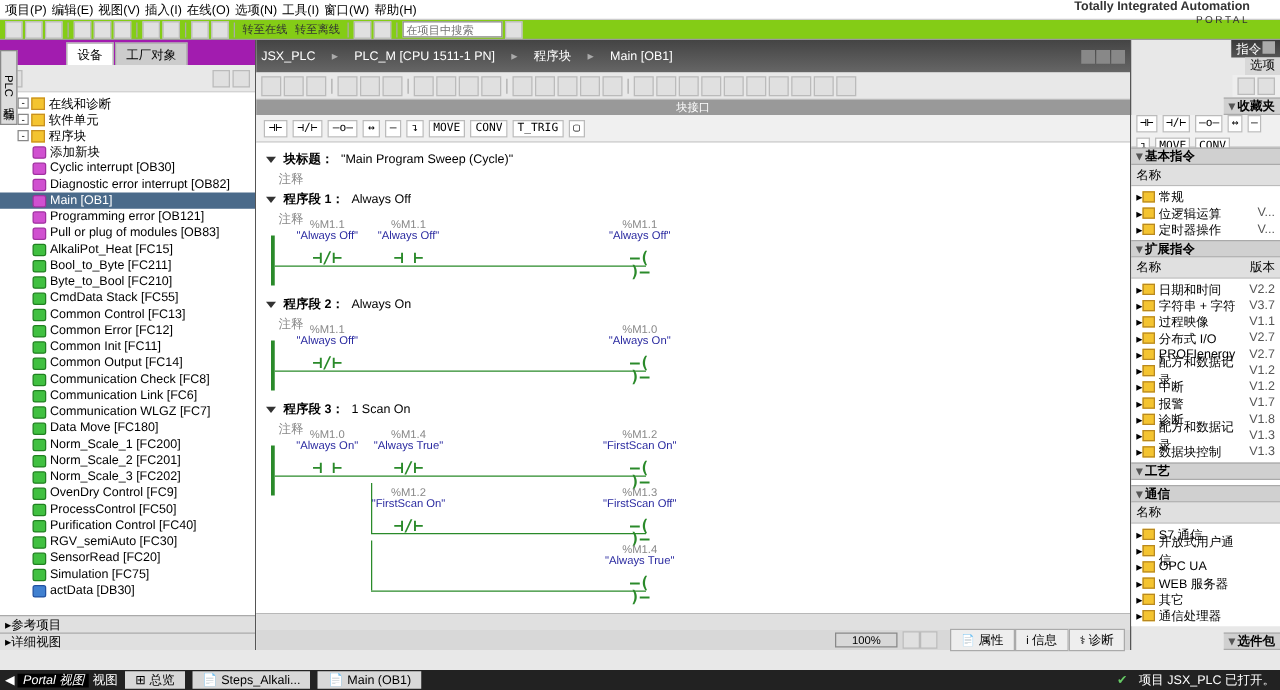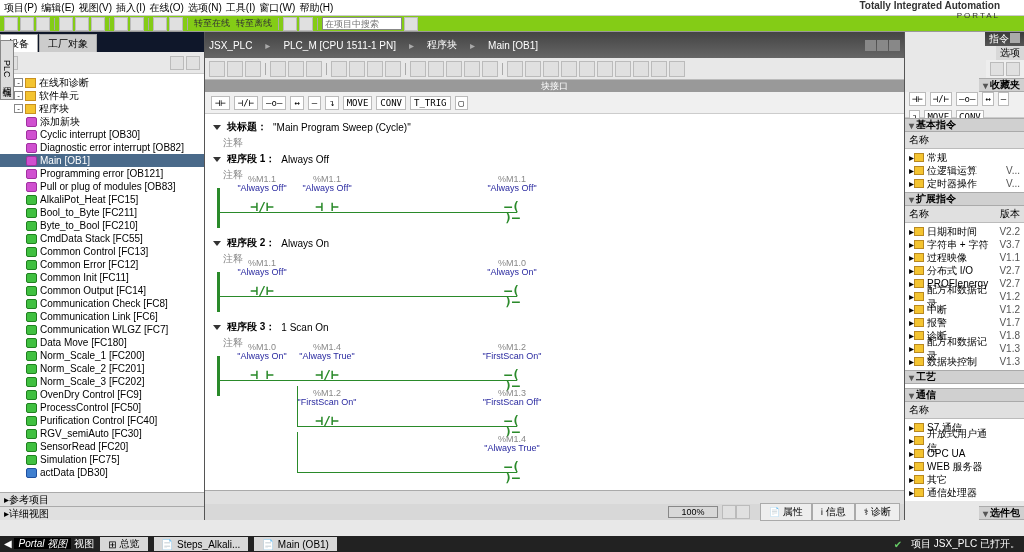--- a/index.html
+++ b/index.html
@@ -18,21 +18,21 @@
 .tsearch { width:80px; height:13px; border:1px solid #888; font-size:9px; padding:0 2px;}
 .tlabel { font-size:9px; color:#333; margin:0 2px; }
 
 
 .main { display:flex; height:488px; }
 
 
 .left { width:205px; display:flex; flex-direction:column; border-right:1px solid #555; }
 .panel-title { height:14px; background:linear-gradient(#3a3a3a,#555);color:#fff; font-size:10px; padding:0 4px; display:flex; justify-content:space-between; align-items:center;}
 .panel-title .pbtns span { display:inline-block; width:10px; height:10px; background:#aaa; margin-left:1px;}
-.tabs-sm { height:20px; background:#0f172a; display:flex; align-items:flex-end; }
+.tabs-sm { height:20px; background:#a21caf; display:flex; align-items:flex-end;justify-content:center; }
 .tab-sm { height:18px; padding:0 8px; background:#ccc; border:1px solid #aaa; border-bottom:none; font-size:10px; display:flex; align-items:center; margin-right:1px;}
 .tab-sm.active{ background:#fff; }
 .left-tools { height:22px; background:#e8e8e8; border-bottom:1px solid #ccc; display:flex; align-items:center; padding:0 4px; gap:2px;}
 .tree { flex:1; background:#fff; overflow:auto; padding:2px 0;}
 .tree-item { display:flex; align-items:center; padding:0 2px; height:13px; white-space:nowrap;}
 .ind { display:inline-block; }
 .exp { width:9px; height:9px; border:1px solid #888; text-align:center; line-height:7px; font-size:8px; margin-right:2px; background:#fff;}
 .ico { width:11px; height:10px; margin-right:3px; display:inline-block; }
 .ico-folder{ background:#f4c430; border:1px solid #c89020;}
 .ico-ob{ background:#d050d0; border:1px solid #a030a0; border-radius:2px;}

